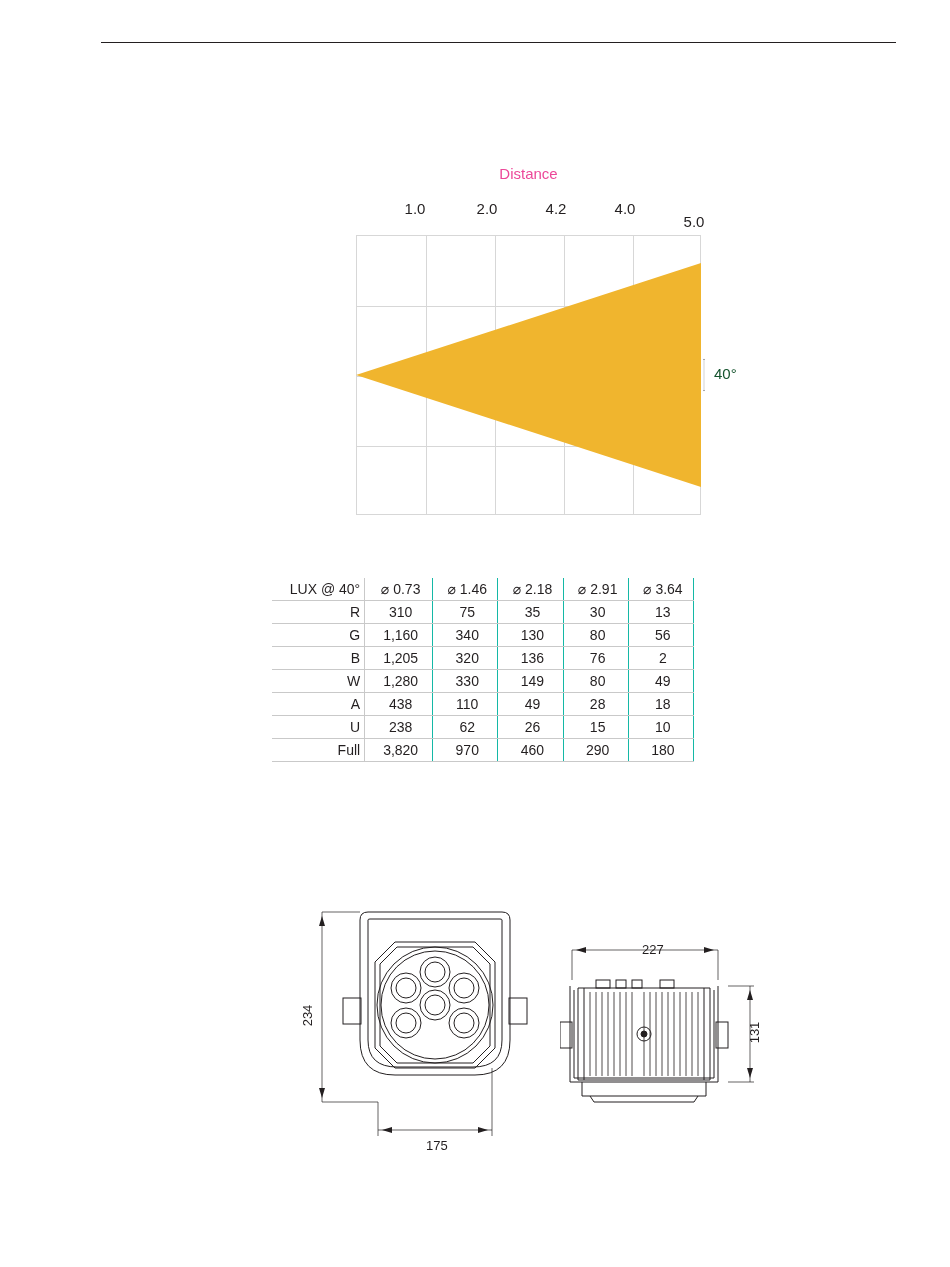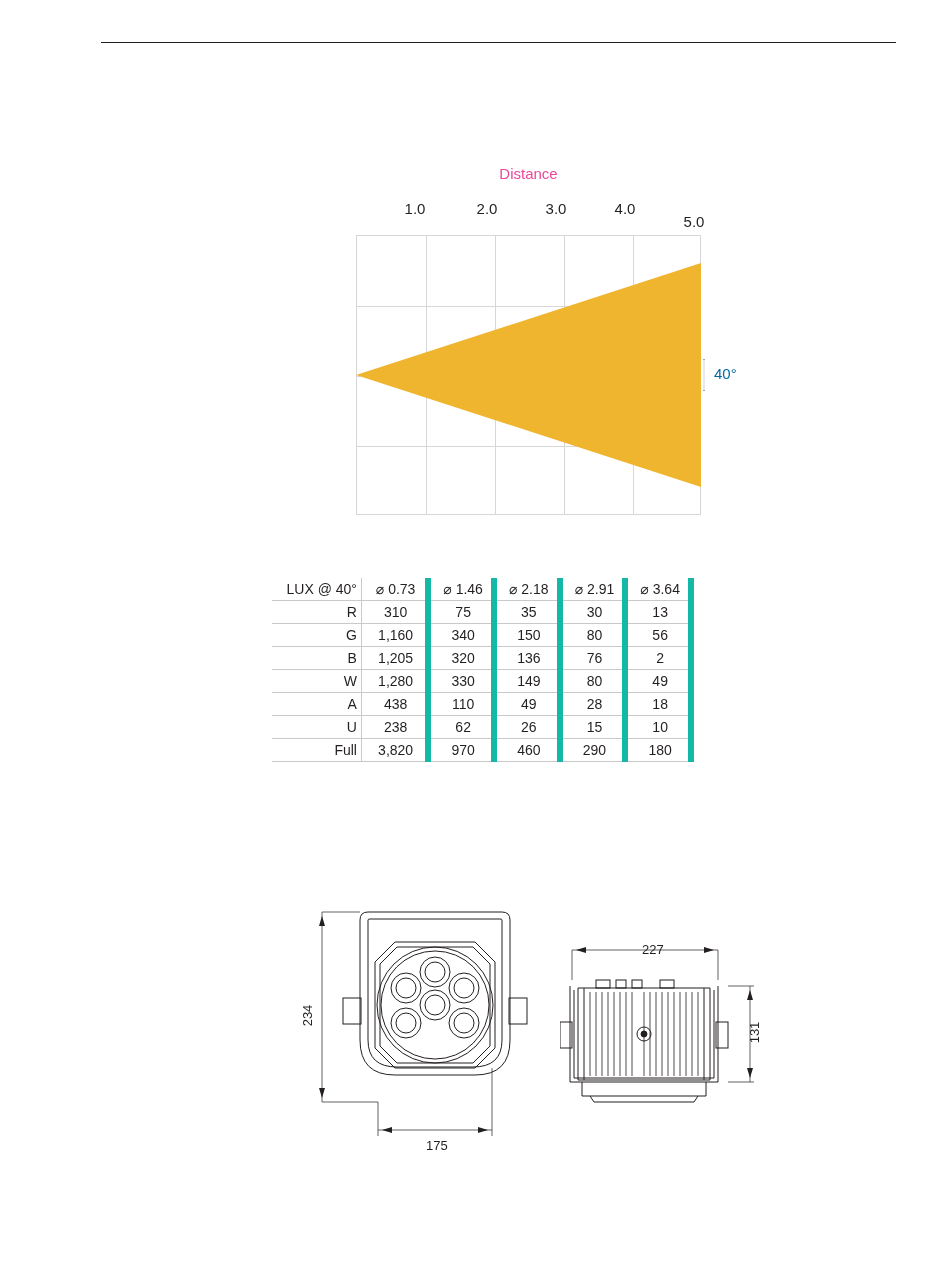--- a/index.html
+++ b/index.html
@@ -98,21 +98,21 @@
     left: 707px;
     top: 85px;
     width: 2px;
     height: 280px;
   }
   .angle-label {
     position: absolute;
     left: 714px;
     top: 215px;
     font-size: 15px;
-    color: #0369a1;
+    color: #14532d;
   }
 
   
   .lux-table {
     position: absolute;
     left: 272px;
     top: 578px;
     width: 422px;
     border-collapse: collapse;
     font-size: 14px;
@@ -128,21 +128,21 @@
   }
   .lux-table td.label, .lux-table th.label {
     border-left: none;
     border-right: 1px solid #c9c9c9;
     text-align: right;
     width: 90px;
     white-space: nowrap;
   }
   .lux-table td.val, .lux-table th.val {
     border-left: 1px solid #c9c9c9;
-    border-right: 6px solid #14b8a6;
+    border-right: 1px solid #14b8a6;
     width: 66px;
     text-align: center;
   }
   .lux-table th.val {
     text-align: center;
   }
   .lux-table tr:first-child th {
     border-top: none;
   }
   .lux-table .hdr-label {
@@ -178,21 +178,21 @@
 
   <div class="header-rule"></div>
 
   <div class="beam-block">
 
     <div class="beam-title">Distance</div>
 
     <div class="dist-ticks">
       <div class="dist-tick" style="left:39px;">1.0</div>
       <div class="dist-tick" style="left:111px;">2.0</div>
-      <div class="dist-tick" style="left:180px;">3.0</div>
+      <div class="dist-tick" style="left:180px;">4.2</div>
       <div class="dist-tick" style="left:249px;">4.0</div>
       <div class="dist-tick" style="left:318px;margin-top:13px;">5.0</div>
     </div>
 
     <div class="grid">
       <div class="vline" style="left:69px;"></div>
       <div class="vline" style="left:138px;"></div>
       <div class="vline" style="left:207px;"></div>
       <div class="vline" style="left:276px;"></div>
       <div class="hline" style="top:70px;"></div>
@@ -230,21 +230,21 @@
         <td class="val">310</td>
         <td class="val">75</td>
         <td class="val">35</td>
         <td class="val">30</td>
         <td class="val">13</td>
       </tr>
       <tr>
         <td class="label">G</td>
         <td class="val">1,160</td>
         <td class="val">340</td>
-        <td class="val">150</td>
+        <td class="val">130</td>
         <td class="val">80</td>
         <td class="val">56</td>
       </tr>
       <tr>
         <td class="label">B</td>
         <td class="val">1,205</td>
         <td class="val">320</td>
         <td class="val">136</td>
         <td class="val">76</td>
         <td class="val">2</td>

